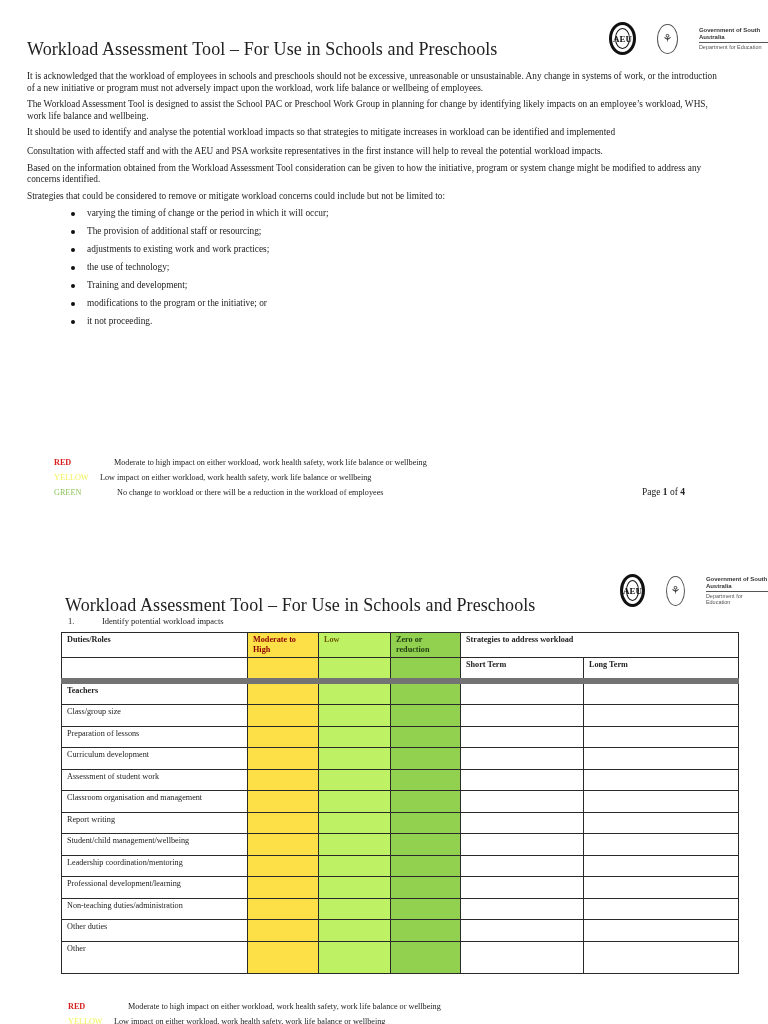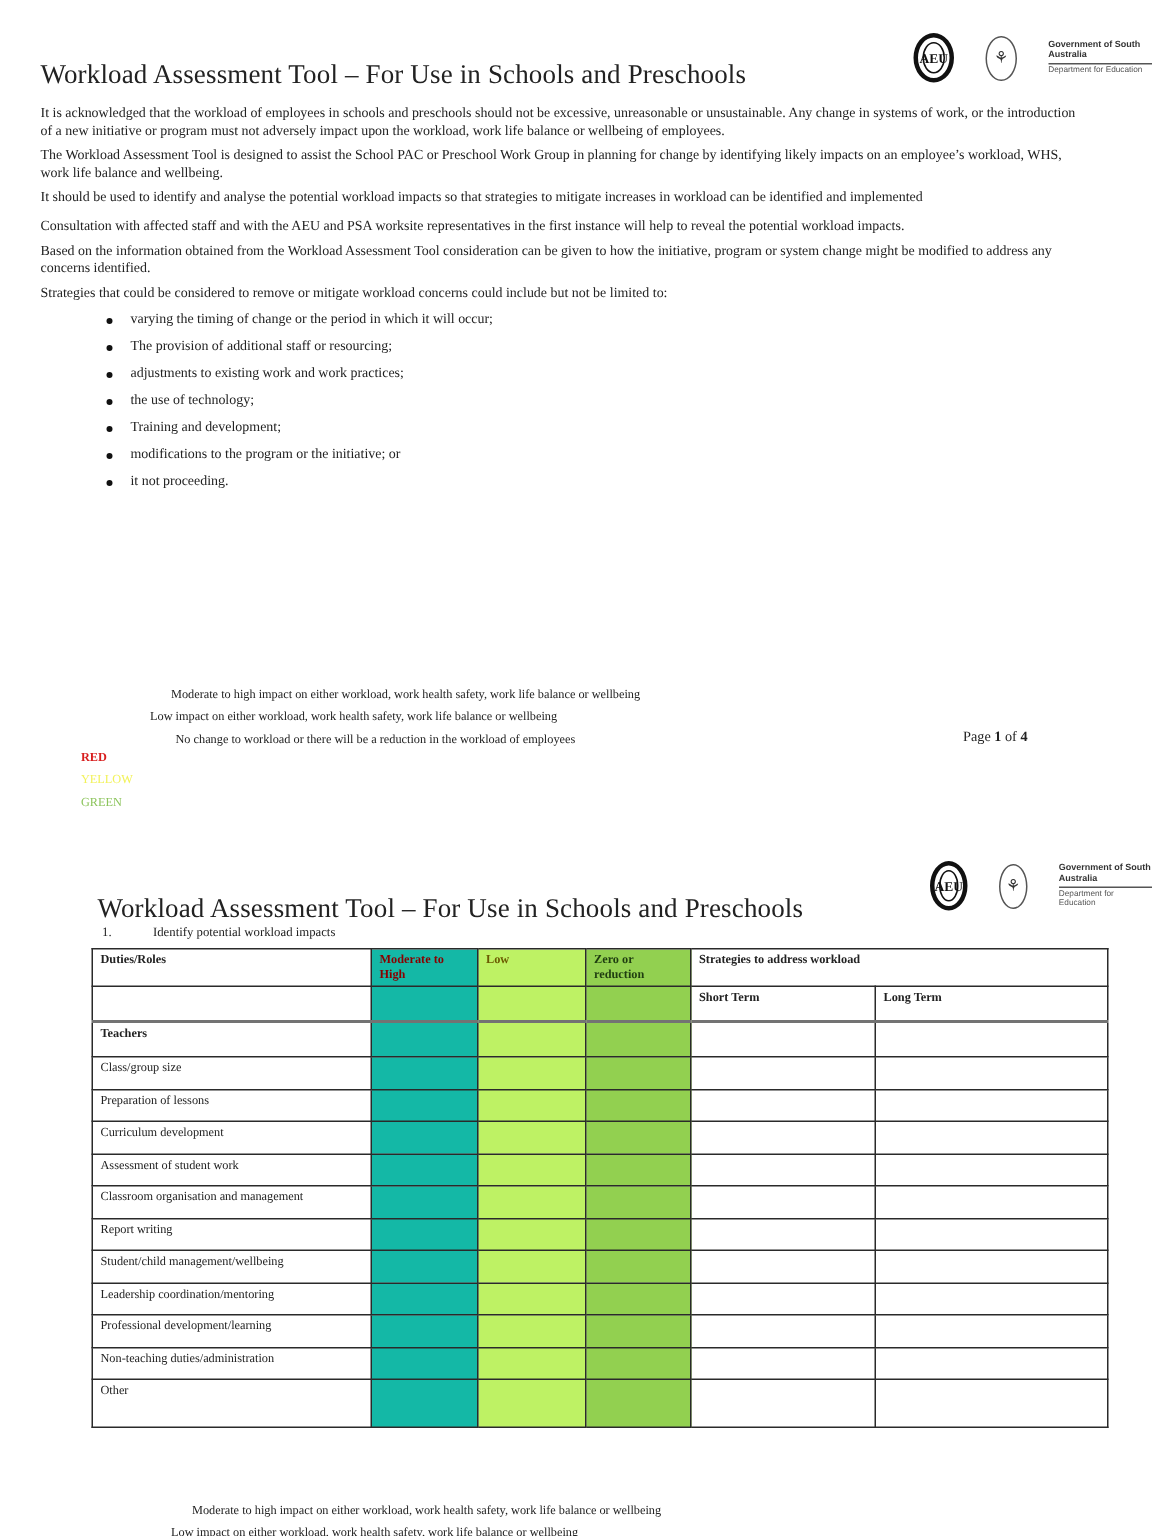--- a/index.html
+++ b/index.html
@@ -47,21 +47,21 @@
   .body-text p { margin: 0 0 5px 0; }
   .bullets { list-style: none; margin: 6px 0 0 0; padding: 0; }
   .bullets li { position: relative; padding-left: 60px; height: 18px; }
   .bullets li::before {
     content: ""; position: absolute; left: 44px; top: 4px; width: 4px; height: 4px;
     background: #111; border-radius: 50%;
   }
 
   .legend { position: absolute; left: 54px; font-size: 8.2px; color: #222; }
   .legend .row { position: relative; height: 15px; white-space: nowrap; }
-  .legend .key { position: absolute; left: 0; font-weight: normal; margin-top: 42px; }
+  .legend .key { position: absolute; left: 0; font-weight: normal; }
   .legend .desc { position: absolute; }
   .key-red { color: #d81e1e; font-weight: bold !important; }
   .key-yellow { color: #f2f25a; }
   .key-green { color: #8cc45c; }
   .page1 .legend { top: 458px; }
   .page2 .legend { top: 442px; left: 68px; }
 
   .pagenum { position: absolute; left: 642px; top: 487px; font-size: 9.5px; color: #222; }
   .pagenum b { font-weight: bold; }
 
@@ -70,24 +70,24 @@
 
   table.wat {
     position: absolute; left: 61px; top: 72px; border-collapse: collapse;
     font-size: 8.2px; table-layout: fixed;
   }
   table.wat td {
     border: 1px solid #2a2a2a; vertical-align: top; padding: 2px 5px; box-sizing: border-box;
     color: #222;
   }
   table.wat .hdr { font-weight: bold; }
-  table.wat .c-red { background: #14b8a6; color: #8a0000; }
+  table.wat .c-red { background: #fde047; color: #8a0000; }
   table.wat .c-yellow { background: #bef264; color: #6b5a00; margin-top: 20px; }
   table.wat .c-green { background: #92d050; color: #1f3d10; }
-  table.wat tr.thick td { border-top: 2px solid #737373; }
+  table.wat tr.thick td { border-top: 6px solid #737373; }
 </style>
 </head>
 <body>
 
 <div class="page page1">
   <div class="title">Workload Assessment Tool – For Use in Schools and Preschools</div>
 
   <div class="logos">
     <div class="aeu">
         <span>AEU</span>
@@ -261,20 +261,28 @@
           <td></td>
     </tr>
     <tr style="height:21.5px">
       <td>Non-teaching duties/administration</td>
       <td class="c-red"></td>
           <td class="c-yellow"></td>
           <td class="c-green"></td>
           <td></td>
           <td></td>
     </tr>
+    <tr style="height:21.5px">
+      <td>Other duties</td>
+      <td class="c-red"></td>
+          <td class="c-yellow"></td>
+          <td class="c-green"></td>
+          <td></td>
+          <td></td>
+    </tr>
     <tr style="height:32px">
       <td>Other</td>
       <td class="c-red"></td>
           <td class="c-yellow"></td>
           <td class="c-green"></td>
           <td></td>
           <td></td>
     </tr>
   </tbody>
     </table>

